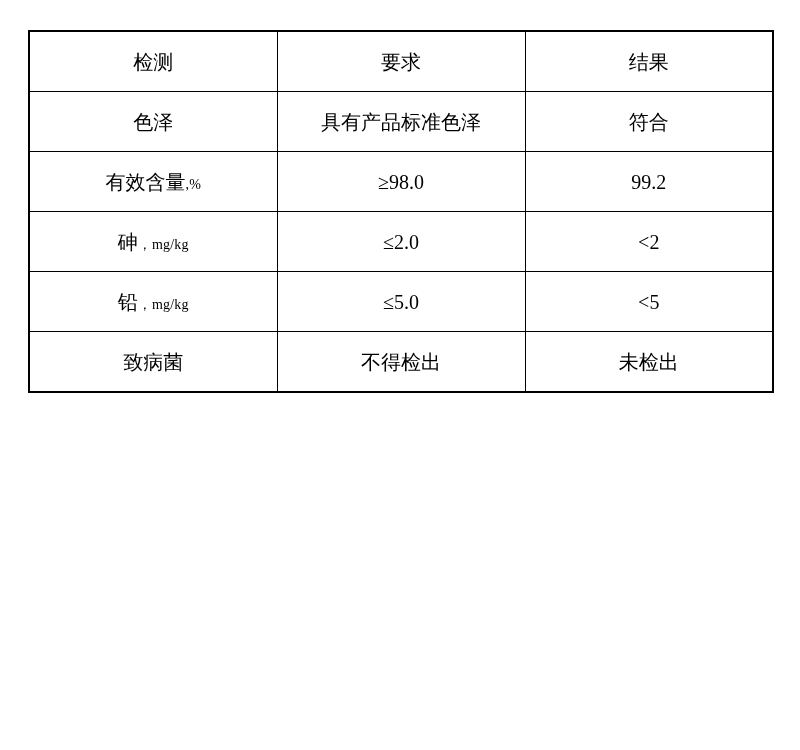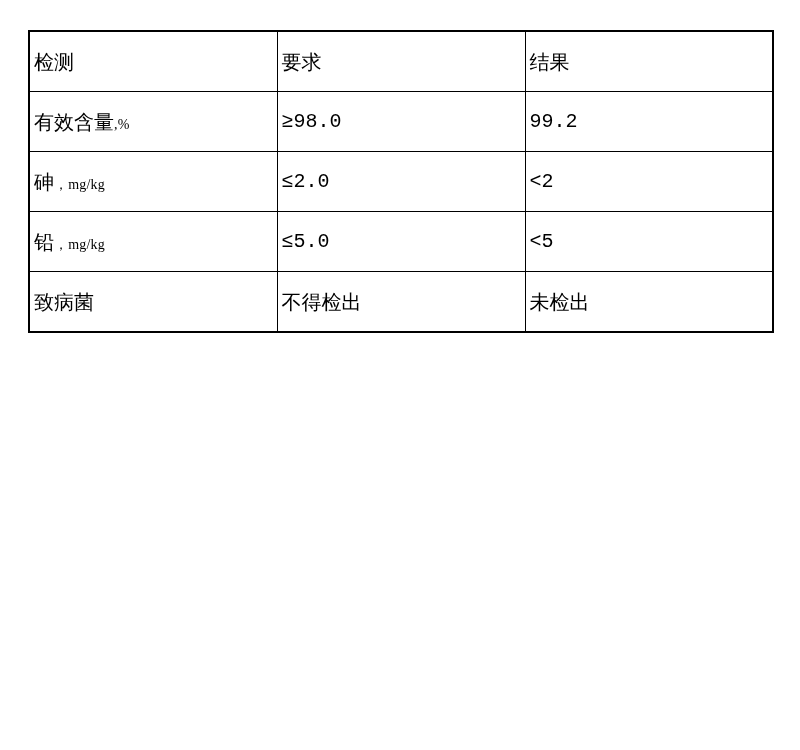--- a/index.html
+++ b/index.html
@@ -30,56 +30,61 @@
     border-collapse: collapse;
     table-layout: fixed;
     width: 744px;
     border: 2px solid #000;
   }
   table.spec col.c1 { width: 248px; }
   table.spec col.c2 { width: 248px; }
   table.spec col.c3 { width: 248px; }
   table.spec td {
     border: 1px solid #000;
-    text-align: left;
+    text-align: center;
     vertical-align: middle;
     height: 55px;
     font-size: 20px;
     line-height: 1.3;
     padding: 2px 4px;
     white-space: nowrap;
   }
   table.spec tr.row-item td {
     border-left: 1px solid #000;
     border-right: 1px solid #000;
   }
   td .unit {
     font-size: 14px;
     letter-spacing: 0.2px;
   }
   .num {
-    font-family: Liberation Mono, monospace;
+    font-family: Liberation Serif, serif;
   }
 </style>
 </head>
 <body>
 
 <div class="page">
   <div class="table-wrap">
     <table class="spec">
       <colgroup>
         <col class="c1">
         <col class="c2">
         <col class="c3">
       </colgroup>
       <tbody>
         <tr>
           <td>检测</td>
           <td>要求</td>
           <td>结果</td>
+        </tr>
+        <tr class="row-item">
+          <td>色泽</td>
+          <td>具有产品标准色泽</td>
+          <td>符合</td>
         </tr>
         <tr class="row-item">
           <td><span>有效含量</span><span class="unit">,%</span></td>
           <td class="num">≥98.0</td>
           <td class="num">99.2</td>
         </tr>
         <tr class="row-item">
           <td><span>砷</span><span class="unit">，mg/kg</span></td>
           <td class="num">≤2.0</td>
           <td class="num">&lt;2</td>

